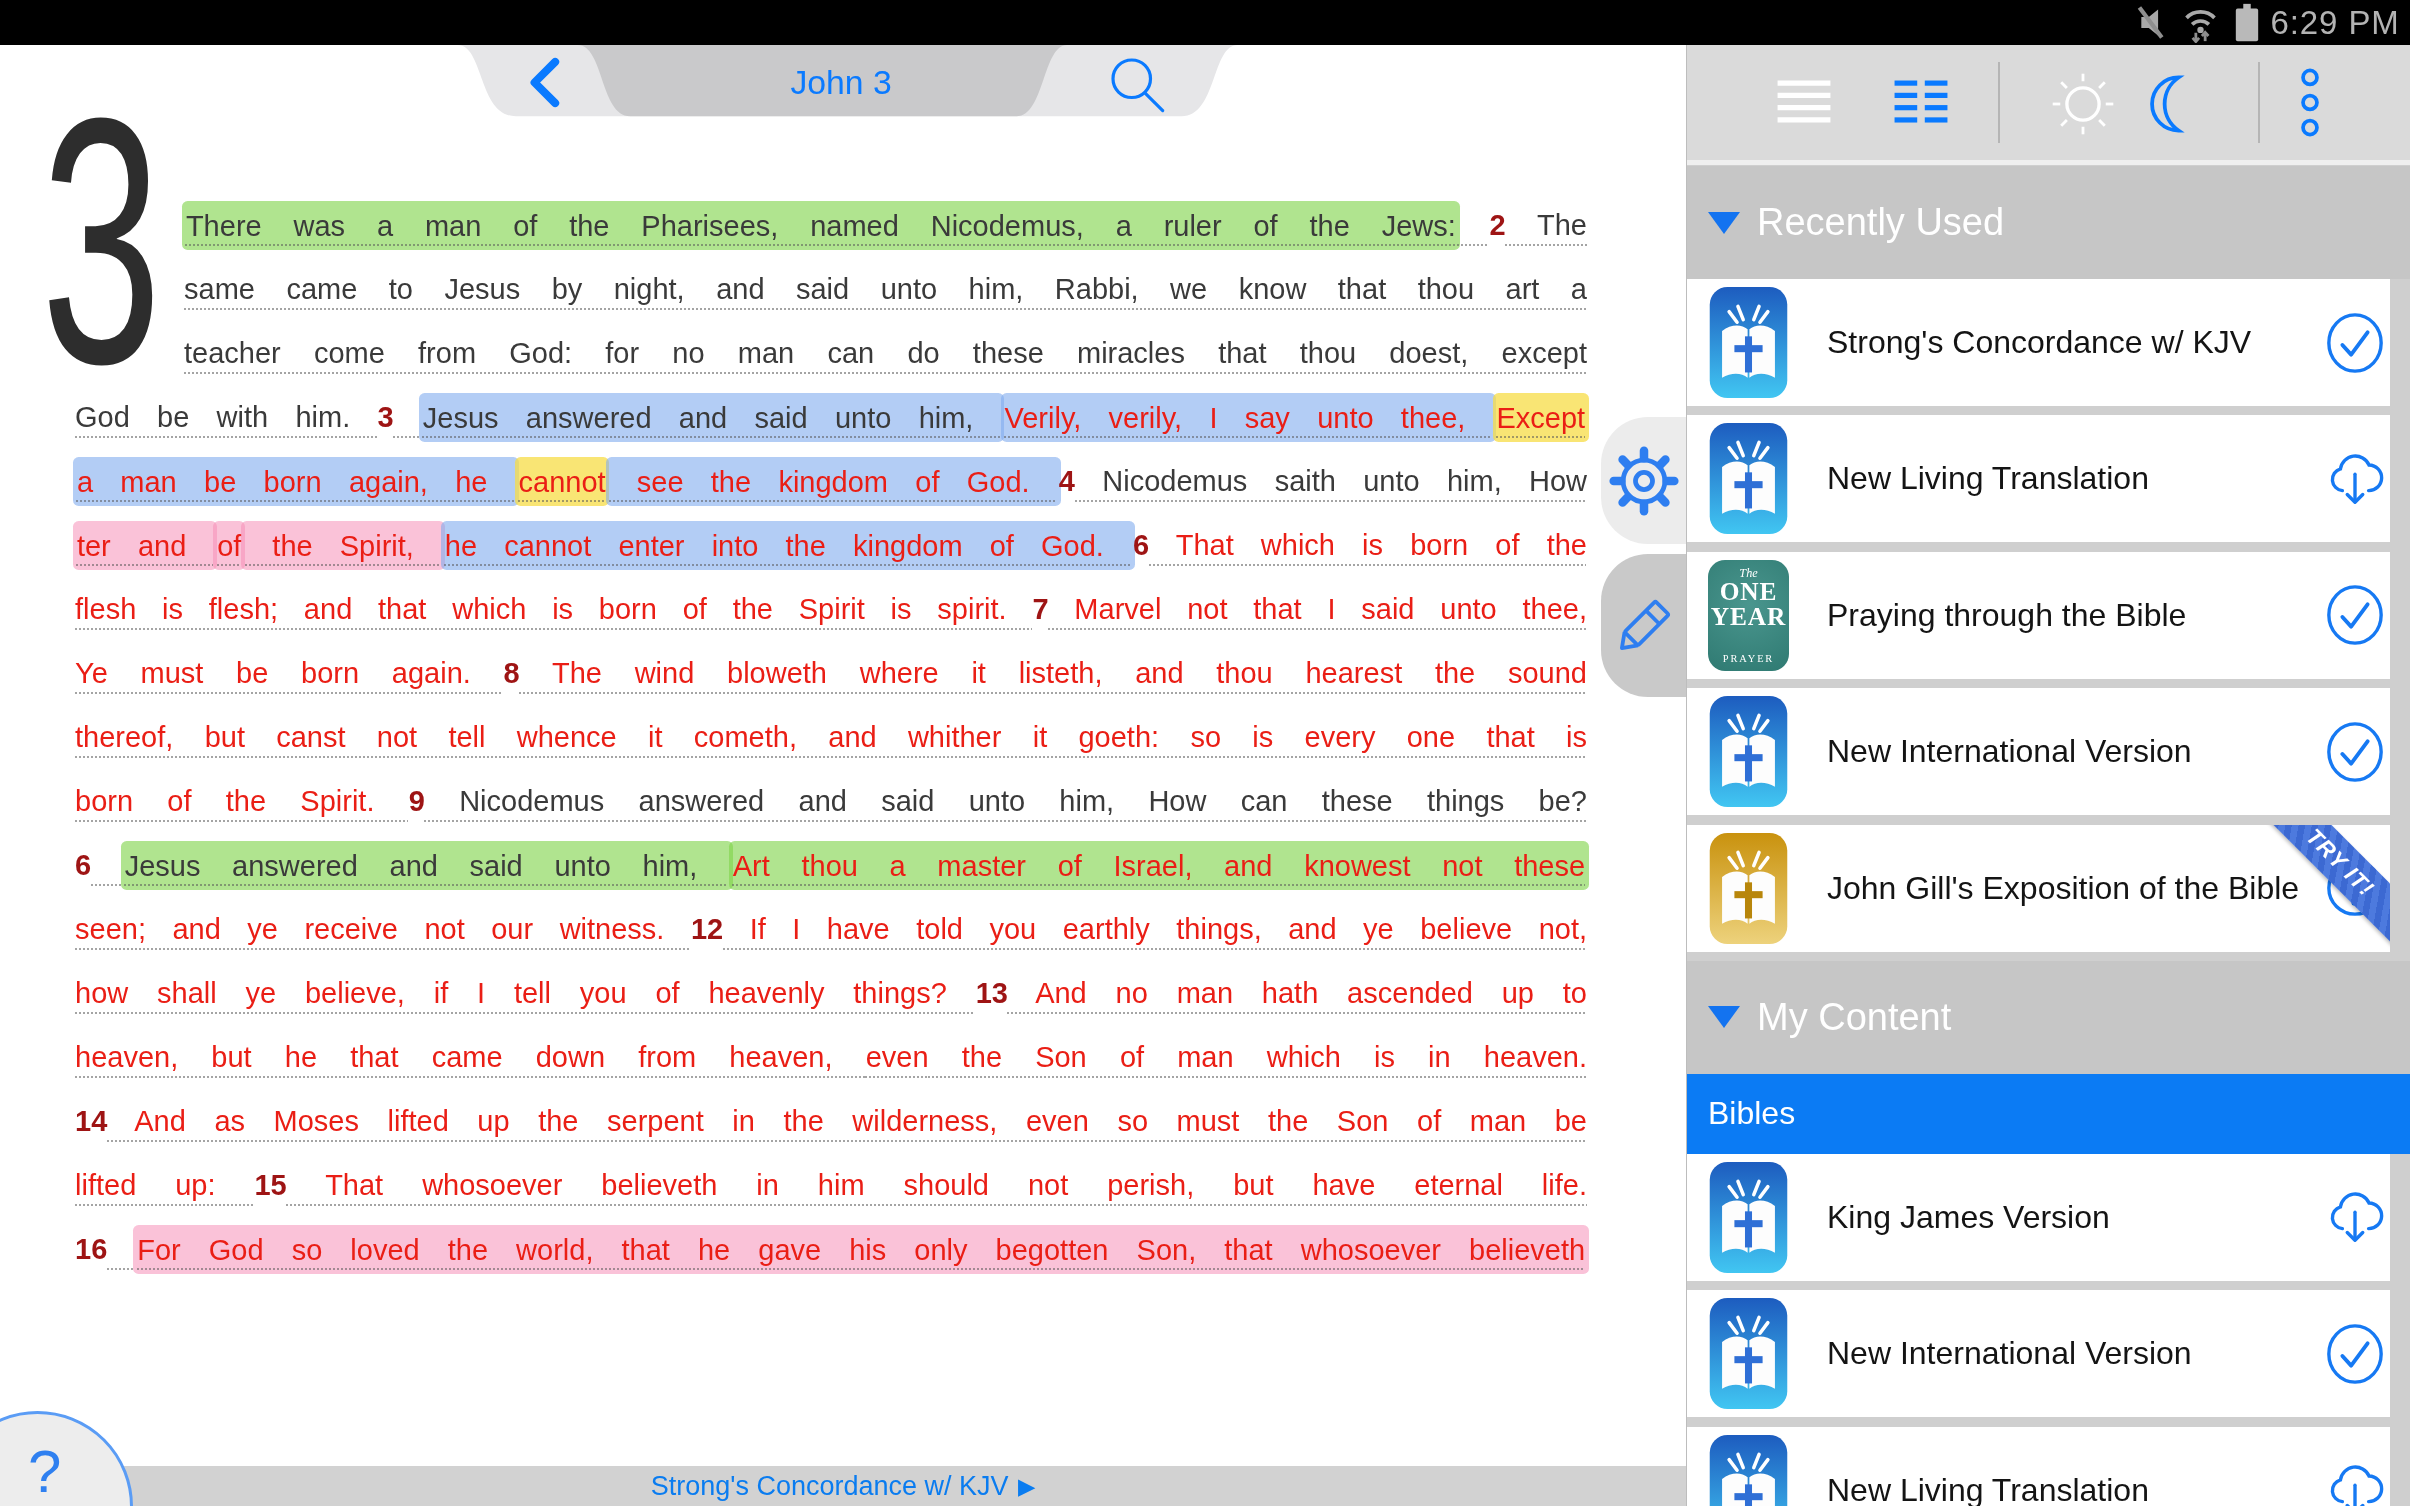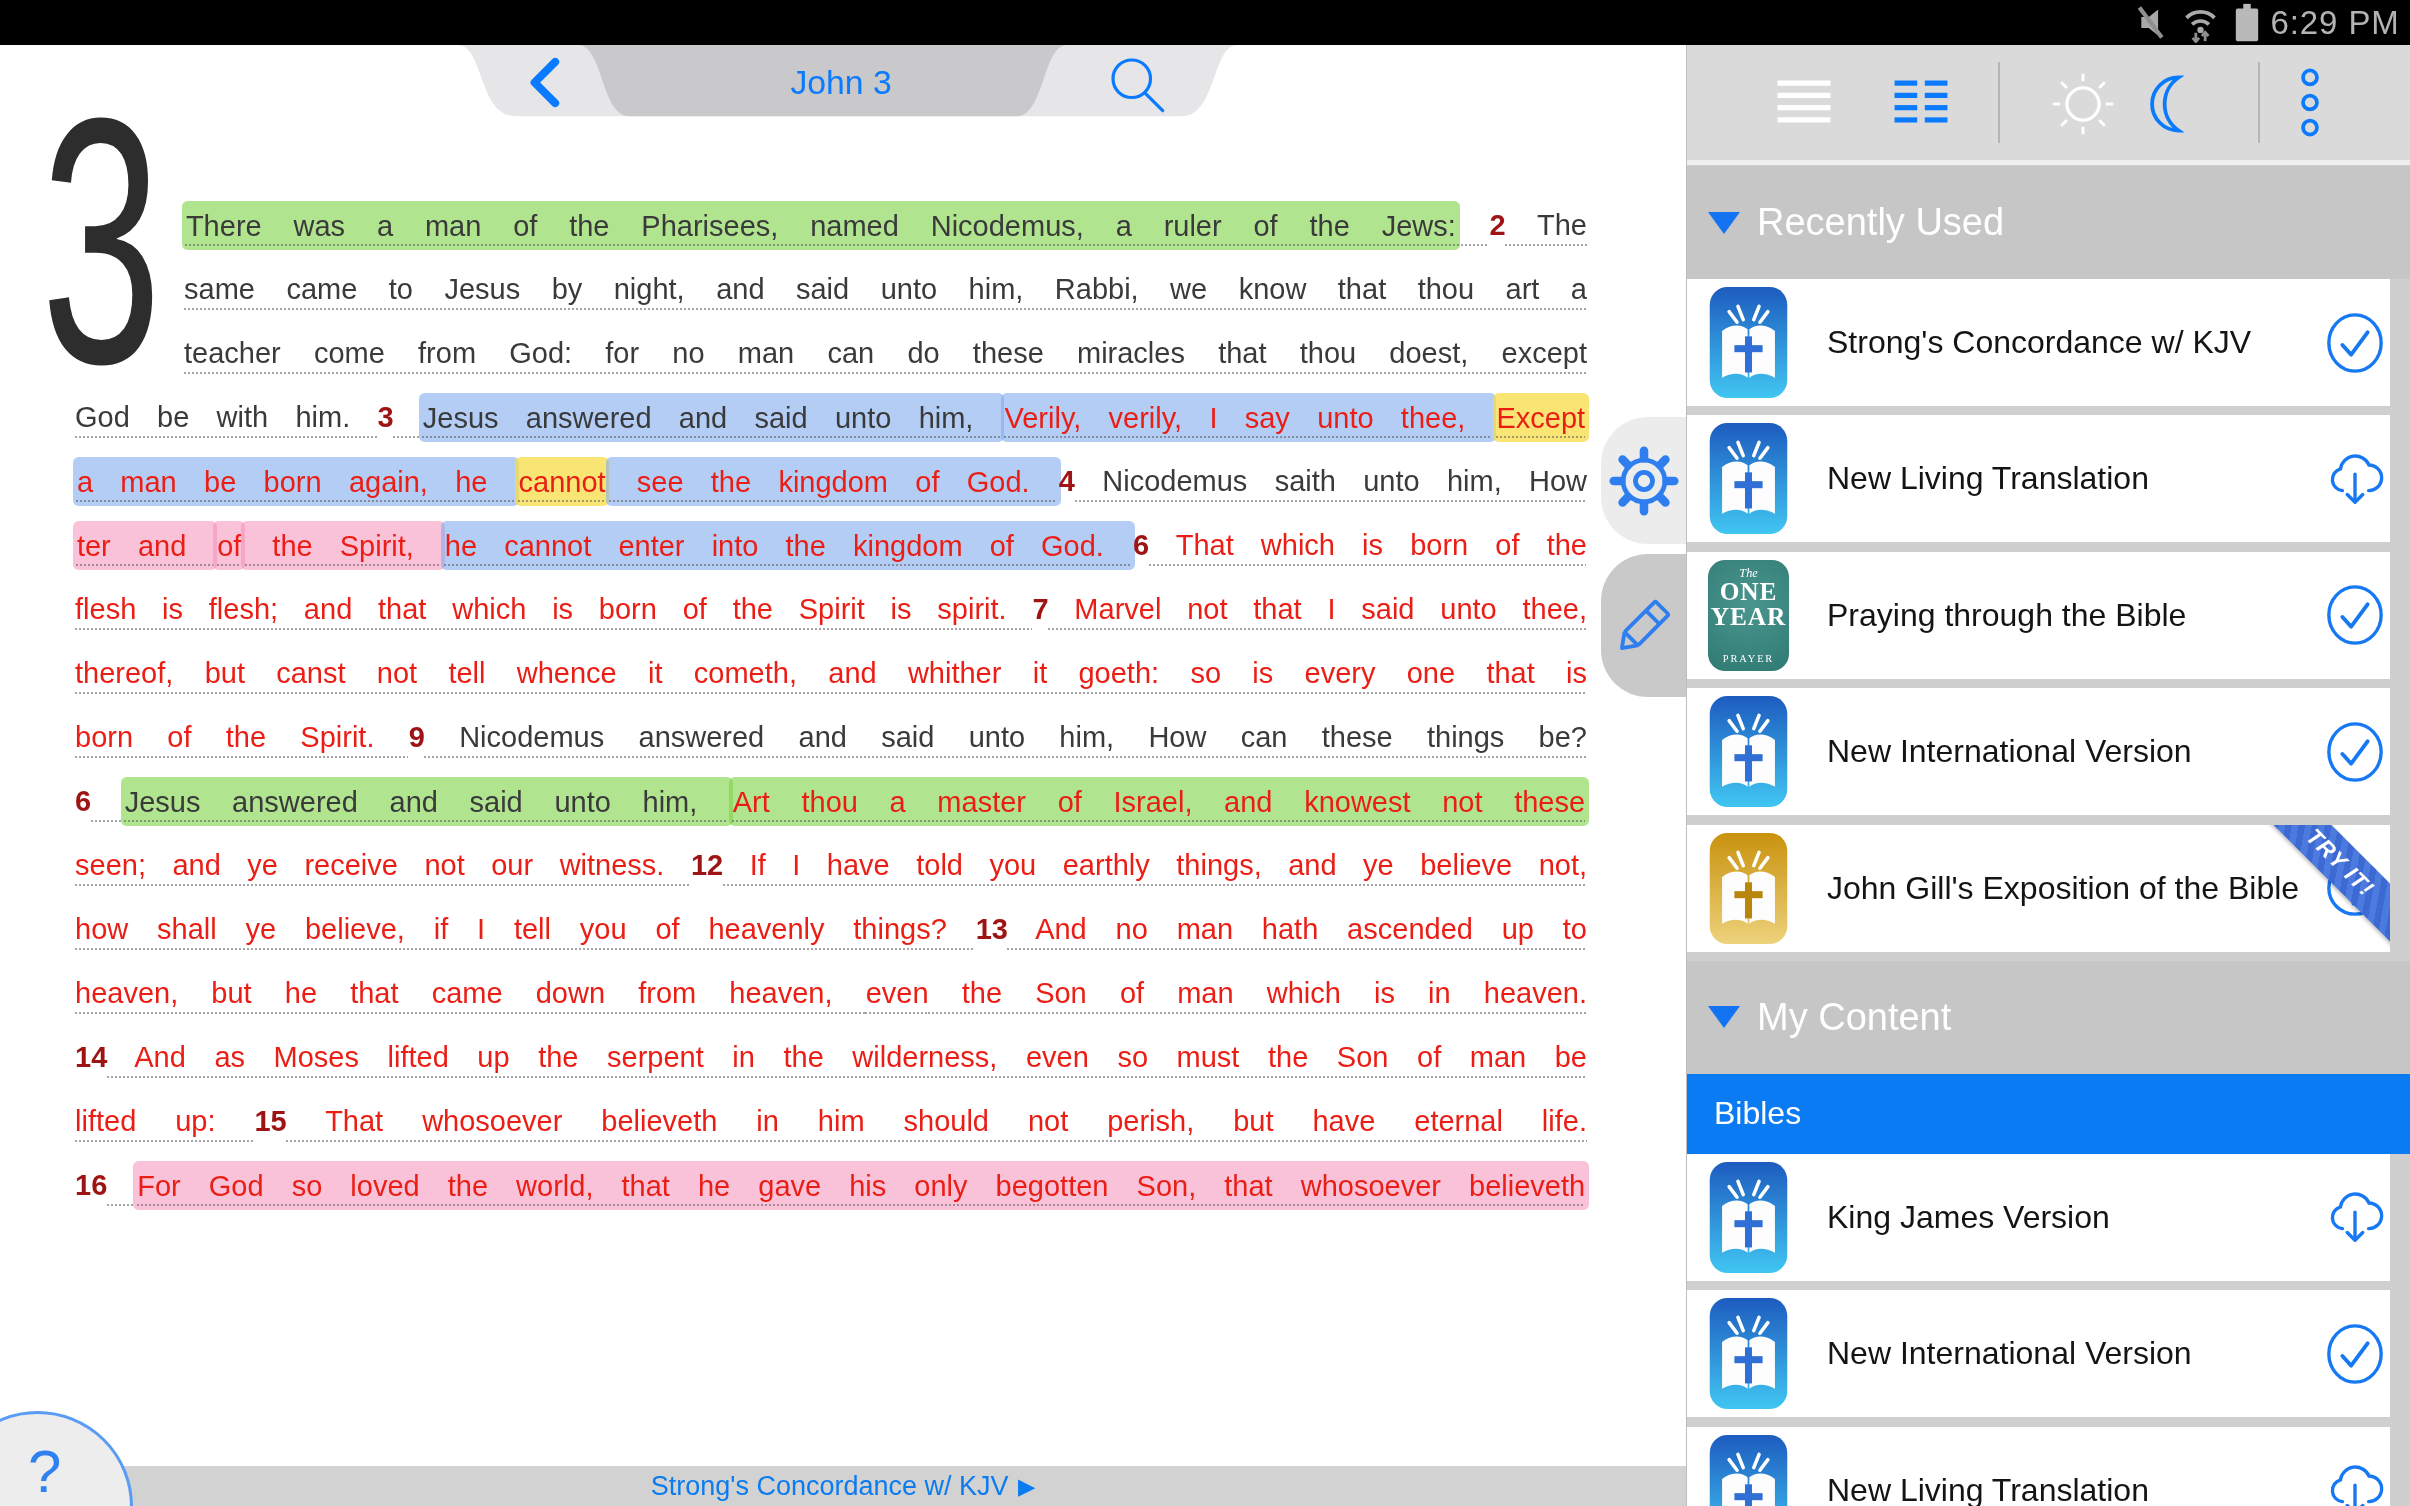--- a/index.html
+++ b/index.html
@@ -60,21 +60,21 @@
   .toolbar .tbi{position:absolute;top:22.6px;}
   .tb-div{position:absolute;top:17px;width:1.9px;height:81px;background:#b5b5b5;}
   #sidebar-list{position:absolute;left:0;top:121px;width:724px;height:1341px;overflow:hidden;}
 
   .sec-header{height:113px;background:#c6c6c6;display:flex;align-items:center;
     padding-left:21px;gap:17px;}
   .sec-title{color:#fff;font-size:38px;}
   .tri{width:0;height:0;border-left:16px solid transparent;border-right:16px solid transparent;
     border-top:22.6px solid #1373f0;}
   .sub-header{height:80px;background:#0b7bf4;color:#fff;font-size:32px;
-    display:flex;align-items:center;padding-left:27px;}
+    display:flex;align-items:center;padding-left:21px;}
   .row{height:127px;background:#fff;margin:0 21px 9.4px 0;position:relative;
     display:flex;align-items:center;padding-left:21px;box-sizing:border-box;overflow:hidden;}
   .row-title{margin-left:38px;font-size:32px;color:#141414;}
   .book-icon{width:81px;height:111px;flex:0 0 auto;}
   .acc{position:absolute;right:3.8px;top:50%;margin-top:-31px;width:62px;height:62px;}
   .ribbon{position:absolute;top:17px;right:-49px;width:198px;transform:rotate(45deg);
     background:repeating-linear-gradient(55deg,#4d7ade 0 6.6px,#3c69d2 6.6px 13px);
     color:#fff;font-size:22.6px;font-style:italic;font-weight:bold;text-align:center;
     padding:7.5px 0;letter-spacing:0.9px;z-index:3;box-shadow:0 1.9px 3.8px rgba(0,0,0,.25);}
 
@@ -130,20 +130,21 @@
 
     <div class="chapter-num">3</div>
     <div class="verse-area" id="verse-area">
         <div class="vline indent"><span class="seg sk hl hg">There was a man of the Pharisees, named Nicodemus, a ruler of the Jews:</span><span class="seg sk"> </span><span class="seg sn">2</span><span class="seg sk"> The</span></div>
         <div class="vline indent"><span class="seg sk">same came to Jesus by night, and said unto him, Rabbi, we know that thou art a</span></div>
         <div class="vline indent"><span class="seg sk">teacher come from God: for no man can do these miracles that thou doest, except</span></div>
         <div class="vline"><span class="seg sk">God be with him. </span><span class="seg sn">3</span><span class="seg sk"> </span><span class="seg sk hl hb">Jesus answered and said unto him, </span><span class="seg sr hl hb">Verily, verily, I say unto thee, </span><span class="seg sr hl hy">Except</span></div>
         <div class="vline"><span class="seg sr hl hb">a man be born again, he </span><span class="seg sr hl hy">cannot</span><span class="seg sr hl hb"> see the kingdom of God. </span><span class="seg sn">4</span><span class="seg sk"> Nicodemus saith unto him, How</span></div>
         <div class="vline"><span class="seg sr hl hp">ter and </span><span class="seg sr hl hp it">of</span><span class="seg sr hl hp"> the Spirit, </span><span class="seg sr hl hb">he cannot enter into the kingdom of God. </span><span class="seg sn">6</span><span class="seg sr"> That which is born of the</span></div>
         <div class="vline"><span class="seg sr">flesh is flesh; and that which is born of the Spirit is spirit. </span><span class="seg sn">7</span><span class="seg sr"> Marvel not that I said unto thee,</span></div>
+        <div class="vline"><span class="seg sr">Ye must be born again. </span><span class="seg sn">8</span><span class="seg sr"> The wind bloweth where it listeth, and thou hearest the sound</span></div>
         <div class="vline"><span class="seg sr">thereof, but canst not tell whence it cometh, and whither it goeth: so is every one that is</span></div>
         <div class="vline"><span class="seg sr">born of the Spirit. </span><span class="seg sn">9</span><span class="seg sk"> Nicodemus answered and said unto him, How can these things be?</span></div>
         <div class="vline"><span class="seg sn">6</span><span class="seg sk"> </span><span class="seg sk hl hg">Jesus answered and said unto him, </span><span class="seg sr hl hg">Art thou a master of Israel, and knowest not these</span></div>
         <div class="vline"><span class="seg sr">seen; and ye receive not our witness. </span><span class="seg sn">12</span><span class="seg sr"> If I have told you earthly things, and ye believe not,</span></div>
         <div class="vline"><span class="seg sr">how shall ye believe, if I tell you </span><span class="seg sr it">of</span><span class="seg sr"> heavenly things? </span><span class="seg sn">13</span><span class="seg sr"> And no man hath ascended up to</span></div>
         <div class="vline"><span class="seg sr">heaven, but he that came down from heaven, </span><span class="seg sr it">even</span><span class="seg sr"> the Son of man which is in heaven.</span></div>
         <div class="vline"><span class="seg sn">14</span><span class="seg sr"> And as Moses lifted up the serpent in the wilderness, even so must the Son of man be</span></div>
         <div class="vline"><span class="seg sr">lifted up: </span><span class="seg sn">15</span><span class="seg sr"> That whosoever believeth in him should not perish, but have eternal life.</span></div>
         <div class="vline"><span class="seg sn">16</span><span class="seg sk"> </span><span class="seg sr hl hp">For God so loved the world, that he gave his only begotten Son, that whosoever believeth</span></div>
       </div>

